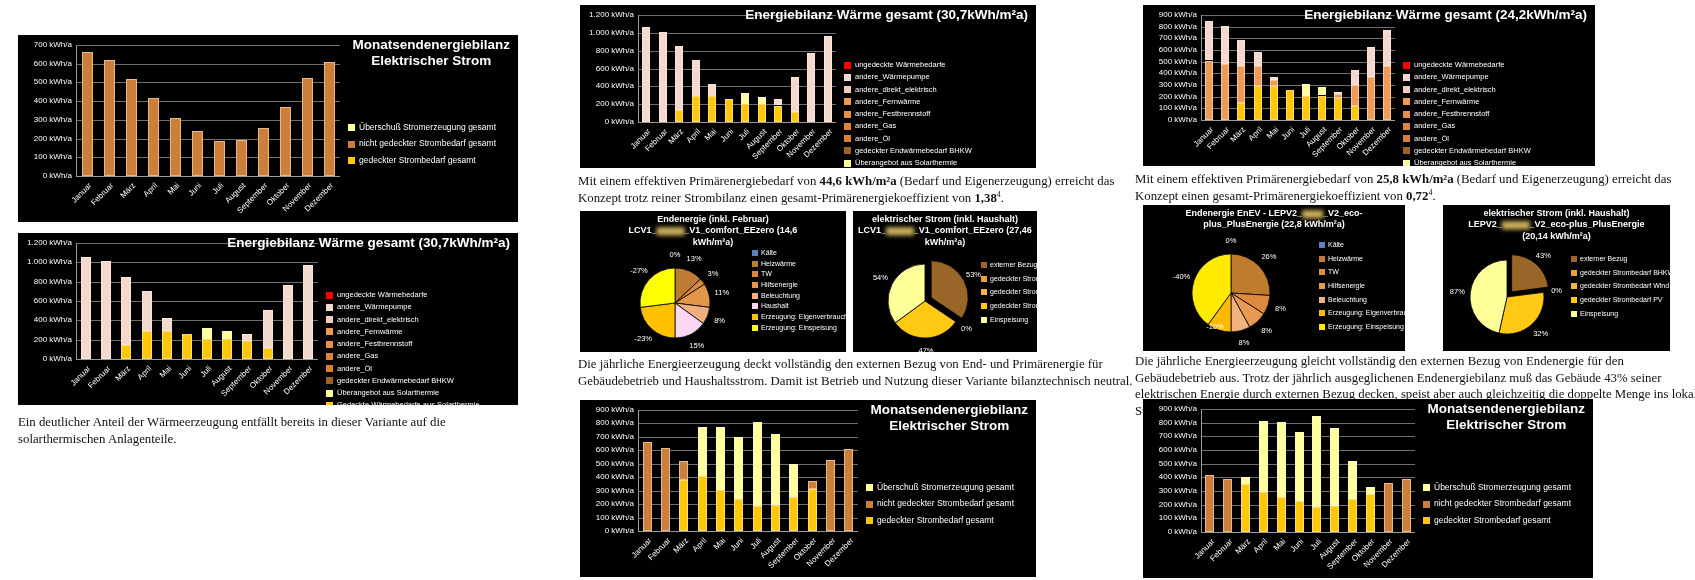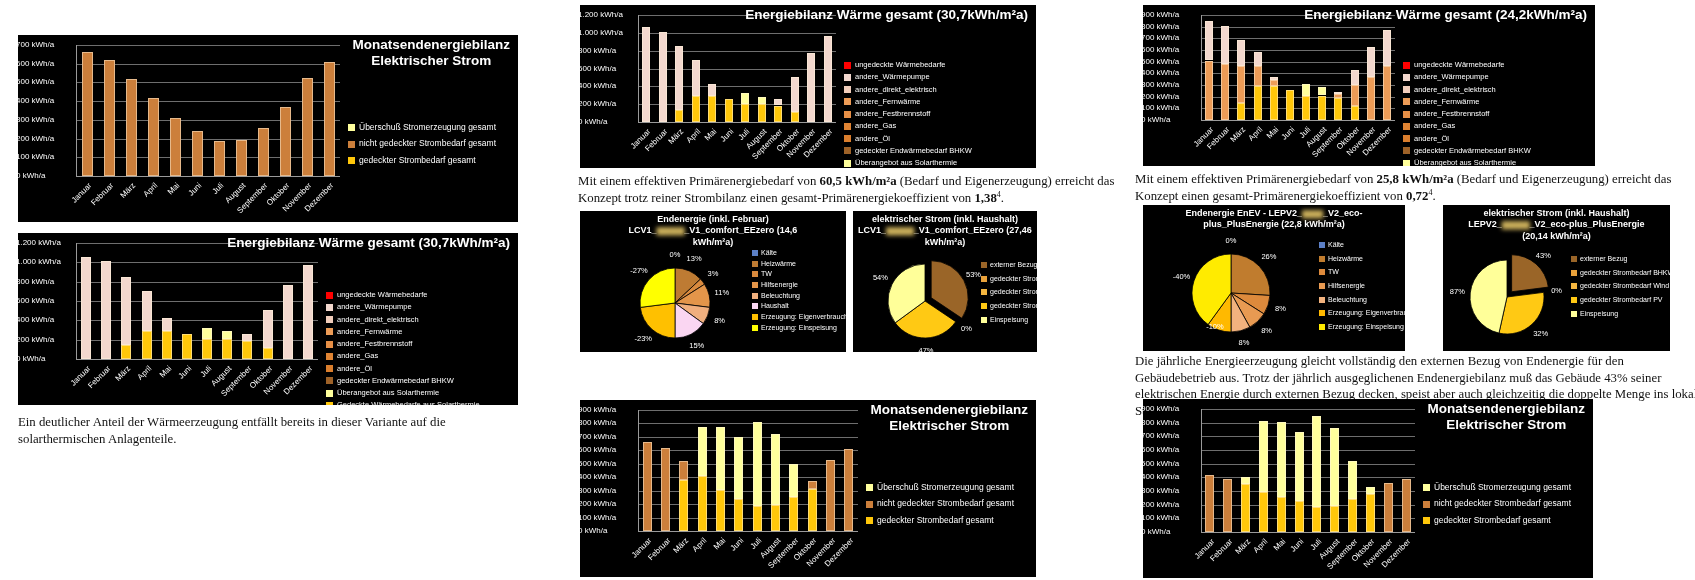--- a/index.html
+++ b/index.html
@@ -4,21 +4,21 @@
 <style>
   html,body{margin:0;padding:0;background:#ffffff;}
   .page{position:relative;width:1695px;height:580px;background:#ffffff;overflow:hidden;
         font-family:"Liberation Sans",sans-serif;}
   .panel{position:absolute;background:#000000;overflow:hidden;}
   
   .bc-title{position:absolute;top:2px;right:8px;color:#ffffff;font-weight:bold;font-size:13.5px;
             line-height:1.22;text-align:center;z-index:3;}
   .bc-grid{position:absolute;height:1px;background:#6E6E6E;z-index:1;}
   .bc-axis{position:absolute;background:#9A9A9A;z-index:1;}
-  .bc-ylab{position:absolute;color:#ffffff;font-size:8px;z-index:2;}
+  .bc-ylab{position:absolute;color:#ffffff;font-size:8px;text-align:right;z-index:2;}
   .bc-xlab{position:absolute;color:#ffffff;font-size:8px;width:74px;text-align:right;
            transform:rotate(-45deg);transform-origin:100% 0;z-index:2;white-space:nowrap;}
   .bc-bar{position:absolute;box-sizing:border-box;border:1px solid rgba(255,243,219,0.5);z-index:2;}
   .bc-legend{position:absolute;z-index:3;margin-top:32px;}
   .lg-row{display:flex;align-items:center;}
   .lg-sq{width:7px;height:7px;margin-right:4px;flex:none;}
   .lg-lab{color:#ffffff;font-size:7.5px;white-space:nowrap;line-height:1.1;}
   .strom .lg-lab{font-size:8.5px;}
   
   .pc-title{position:relative;padding-top:3px;color:#ffffff;font-weight:bold;font-size:9px;
@@ -286,21 +286,21 @@
           <div class="lg-lab">Überangebot aus Solarthermie</div>
         </div>
         <div class="lg-row" style="margin-bottom: 4px;">
           <div class="lg-sq" style="background: rgb(255, 199, 10);"></div>
           <div class="lg-lab">Gedeckte Wärmebedarfe aus Solarthermie</div>
         </div>
       </div>
     </div>
 
   <p class="para" style="left:578px;top:173px;width:560px;">
-    <span>Mit einem effektiven Primärenergiebedarf von </span><b>60,5 kWh/m²a</b><span> (Bedarf und Eigenerzeugung) erreicht das Konzept trotz reiner Strombilanz einen gesamt-Primärenergiekoeffizient von </span><b>1,38</b><sup>4</sup><span>.</span>
+    <span>Mit einem effektiven Primärenergiebedarf von </span><b>44,6 kWh/m²a</b><span> (Bedarf und Eigenerzeugung) erreicht das Konzept trotz reiner Strombilanz einen gesamt-Primärenergiekoeffizient von </span><b>1,38</b><sup>4</sup><span>.</span>
   </p>
 
   <div class="panel" style="left:580px;top:211px;width:266px;height:141px;">
       <div class="pc-title">
         <div><span>Endenergie (inkl. Februar)</span></div>
         <div><span>LCV1_</span><span class="redacted">▆▆▆▆</span><span>_V1_comfort_EEzero (14,6</span></div>
         <div><span>kWh/m²a)</span></div>
       </div>
       <svg width="266" height="141" class="pc-svg">
         <path d="M 95 92 L 95 57 A 35 35 0 0 1 120.5139019597494 68.0408512924959 Z" fill="#BE7B33" stroke="#000" stroke-width="0.8"></path>
@@ -387,20 +387,21 @@
           <div class="lg-sq" style="background: rgb(255, 201, 20);"></div>
           <div class="lg-lab">gedeckter Strombedarf PV</div>
         </div>
         <div class="lg-row" style="margin-bottom: 6px;">
           <div class="lg-sq" style="background: rgb(255, 255, 153);"></div>
           <div class="lg-lab">Einspeisung</div>
         </div>
       </div>
     </div>
 
+  <p class="para" style="left:578px;top:356px;width:560px;">Die jährliche Energieerzeugung deckt vollständig den externen Bezug von End- und Primärenergie für Gebäudebetrieb und Haushaltsstrom. Damit ist Betrieb und Nutzung dieser Variante bilanztechnisch neutral.</p>
 
   <div class="panel strom" style="left:580px;top:400px;width:456px;height:177px;">
       <div class="bc-title">
         <div>Monatsendenergiebilanz</div>
         <div>Elektrischer Strom</div>
       </div>
       <div class="bc-grid" style="left: 58px; top: 10px; width: 220px;"></div>
       <div class="bc-ylab" style="left: -2px; top: 5px; width: 56px;">900 kWh/a</div>
       <div class="bc-grid" style="left: 58px; top: 23.4444px; width: 220px;"></div>
       <div class="bc-ylab" style="left: -2px; top: 18.4444px; width: 56px;">800 kWh/a</div>

